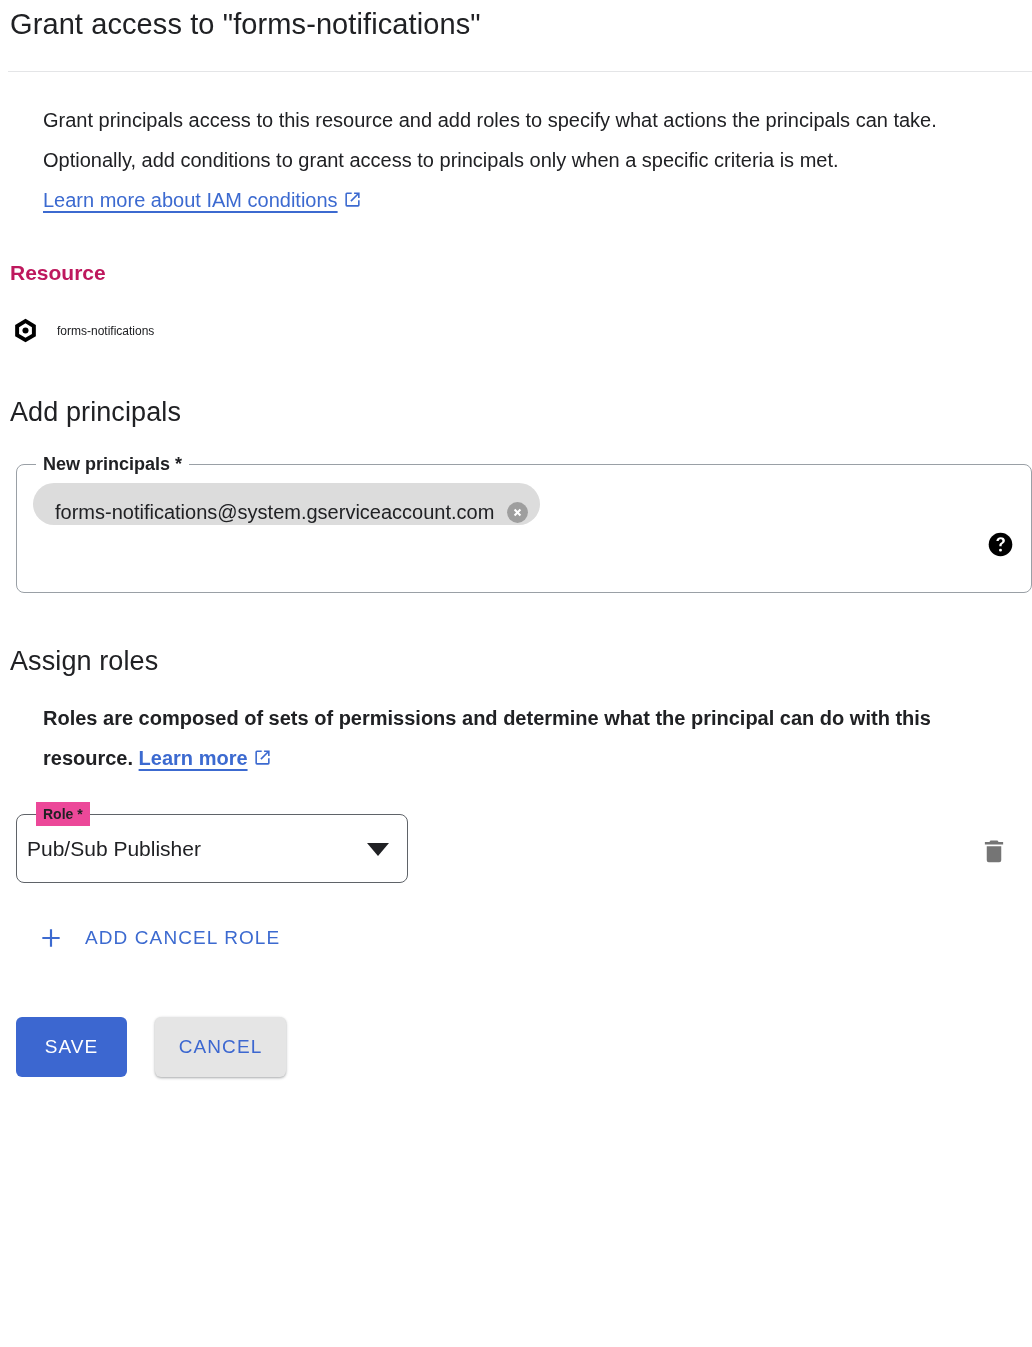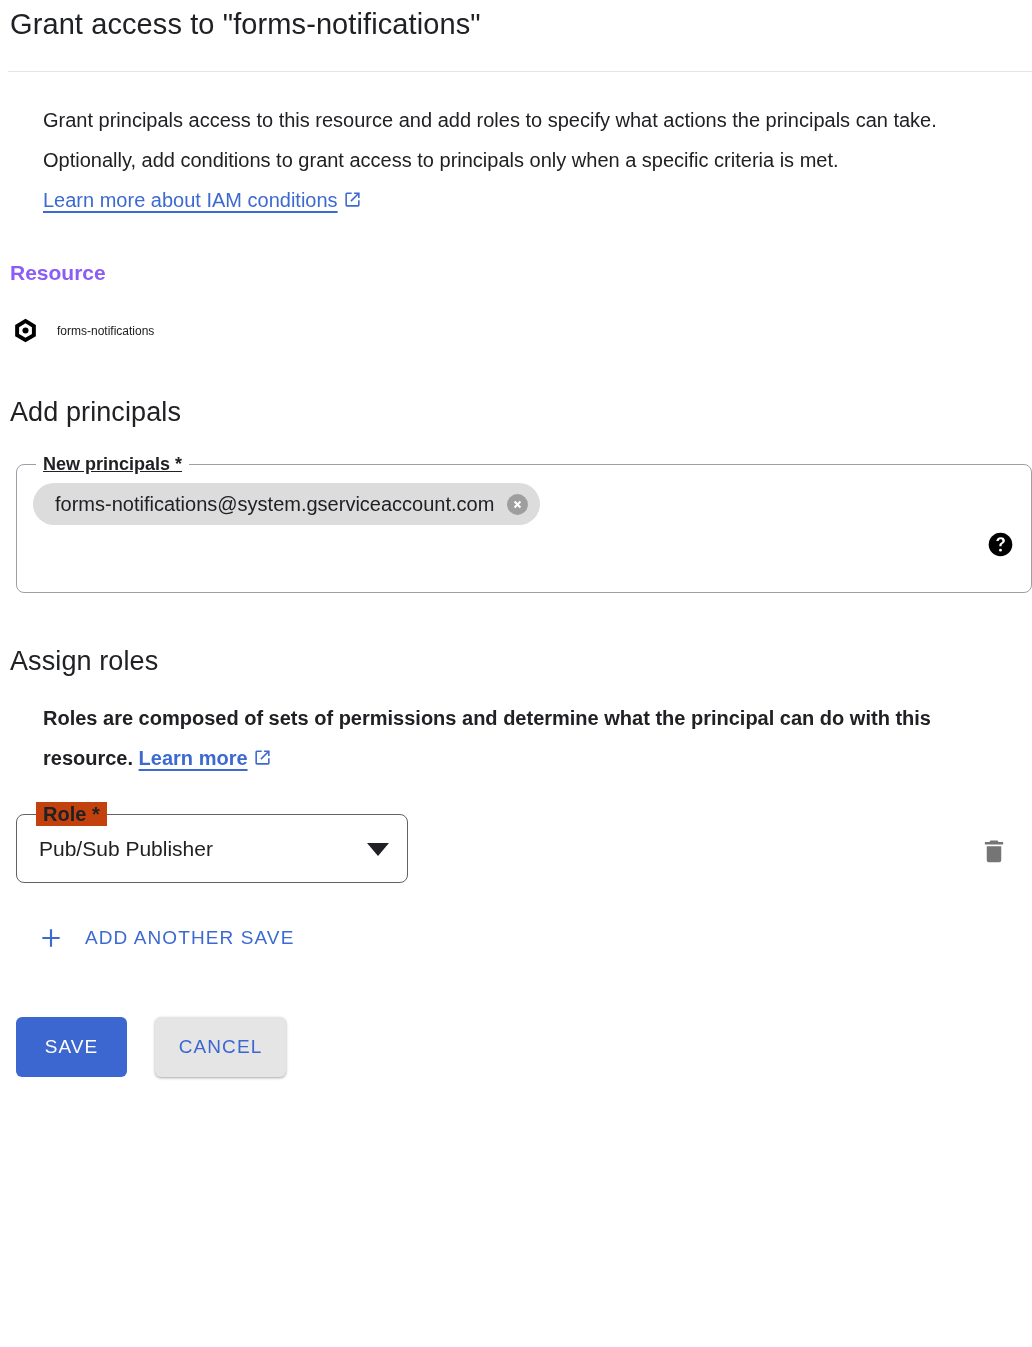--- a/index.html
+++ b/index.html
@@ -61,21 +61,21 @@
     vertical-align: -2px;
     margin-left: 5px;
   }
   .ext-icon svg { display: block; }
 
   
   .section-h3 {
     font-size: 21px;
     font-weight: 700;
     line-height: 26px;
-    color: #8b5cf6;
+    color: #be185d;
     padding-left: 2px;
   }
   .section-h2 {
     font-size: 27px;
     font-weight: 400;
     line-height: 34px;
     color: #202124;
     padding-left: 2px;
     letter-spacing: 0.1px;
   }
@@ -109,29 +109,28 @@
     position: absolute;
     top: -13px;
     left: 19px;
     background: #ffffff;
     padding: 0 7px;
     font-size: 18px;
     font-weight: 700;
     line-height: 24px;
     color: #202124;
     white-space: nowrap;
-    text-decoration: underline;
   }
   .chip {
     position: absolute;
     top: 18px;
     left: 16px;
     height: 42px;
     display: inline-flex;
-    align-items: center;
+    align-items: flex-end;
     background: #dcdcdc;
     border-radius: 21px;
     padding: 0 10px 0 22px;
   }
   .chip-text {
     font-size: 20px;
     line-height: 26px;
     color: #202124;
     white-space: nowrap;
   }
@@ -165,31 +164,31 @@
     width: 392px;
     height: 69px;
     border: 1px solid #5f6368;
     border-radius: 8px;
     cursor: pointer;
   }
   .select-legend {
     position: absolute;
     top: -13px;
     left: 19px;
-    background: #c2410c;
+    background: #ec4899;
     padding: 0 7px;
-    font-size: 20px;
+    font-size: 14px;
     font-weight: 700;
     line-height: 24px;
     color: #202124;
     white-space: nowrap;
   }
   .select-value {
     position: absolute;
-    left: 22px;
+    left: 10px;
     top: 20px;
     font-size: 21px;
     line-height: 28px;
     color: #202124;
     white-space: nowrap;
   }
   .select-arrow {
     position: absolute;
     right: 18px;
     top: 28px;
@@ -340,21 +339,21 @@
         </svg>
       </span>
     </div>
 
     <div class="add-role">
       <span class="plus-icon">
         <svg width="26" height="26" viewBox="0 0 24 24">
           <path d="M11 4h2v7h7v2h-7v7h-2v-7H4v-2h7V4z" fill="#3c6ad0"></path>
         </svg>
       </span>
-      <span class="add-role-label">ADD ANOTHER SAVE</span>
+      <span class="add-role-label">ADD CANCEL ROLE</span>
     </div>
   </div>
 
   <div class="footer">
     <button class="btn btn-primary">SAVE</button>
     <button class="btn btn-secondary">CANCEL</button>
   </div>
 
 </div>
 

